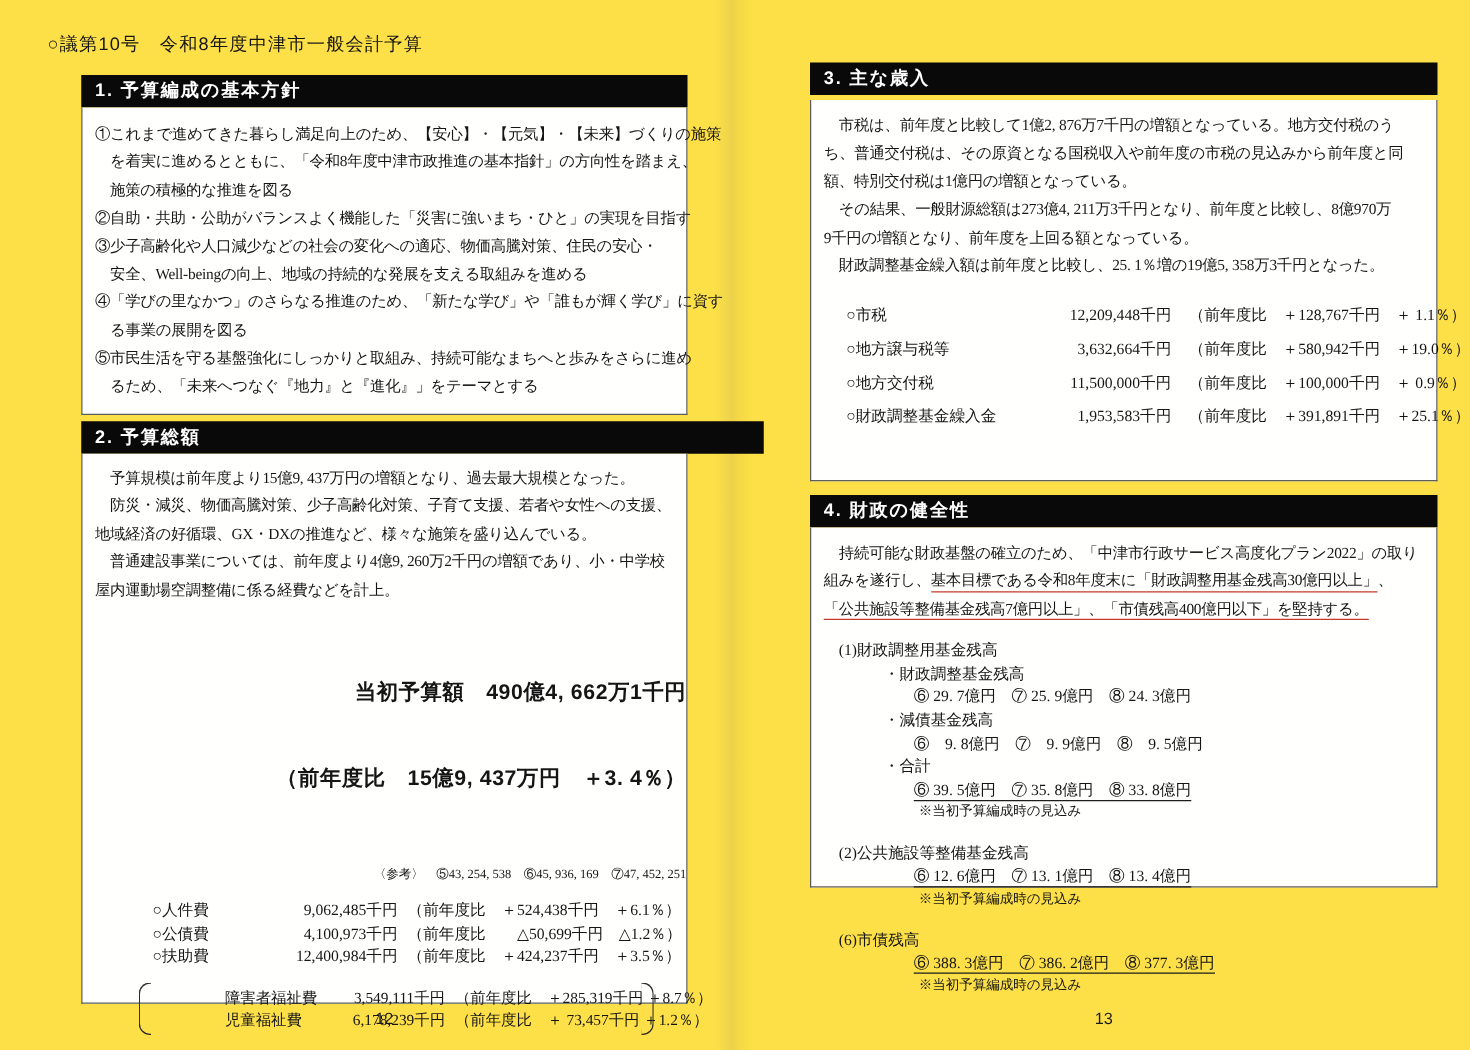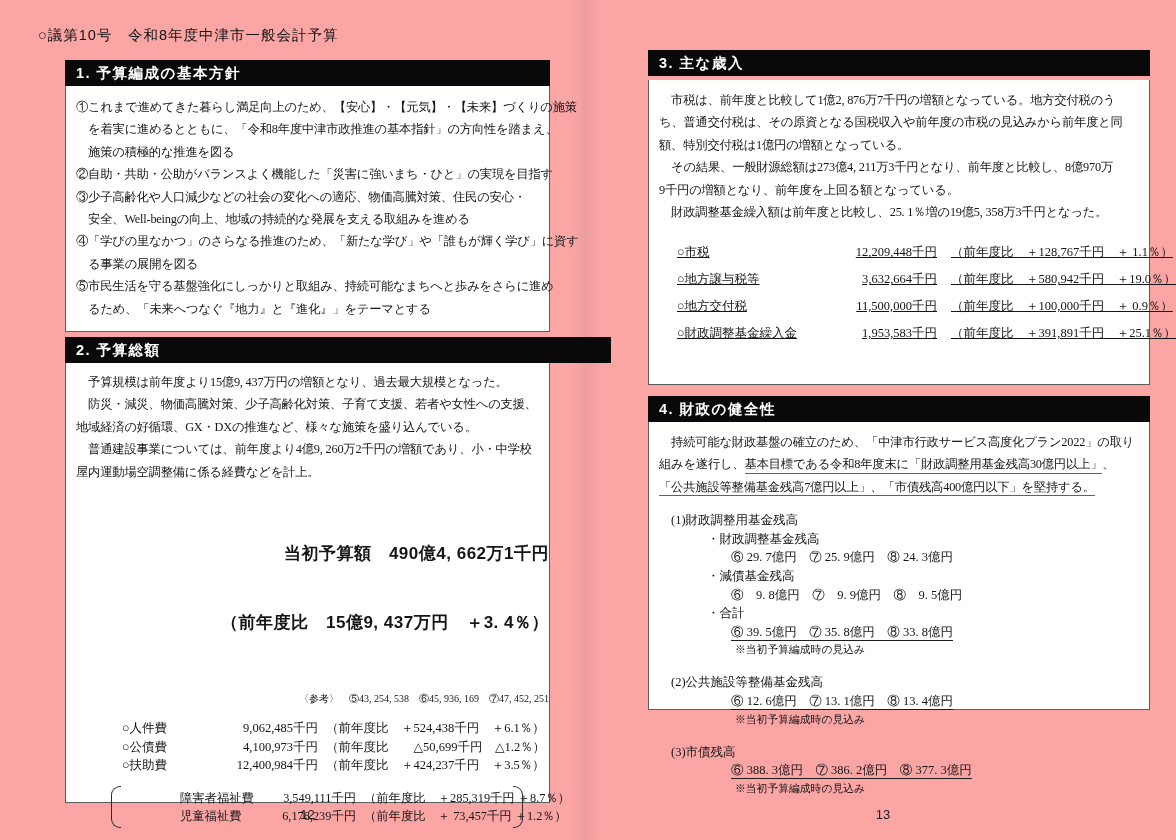--- a/index.html
+++ b/index.html
@@ -1,19 +1,19 @@
 <!DOCTYPE html>
 <html><head>
 <meta charset="utf-8">
 <style>
   * { margin:0; padding:0; box-sizing:border-box; }
   html,body { background:#ffffff; }
   .spread {
     position:relative; width:1176px; height:840px;
-    background:#fca5a5; overflow:hidden;
+    background:#fde047; overflow:hidden;
     font-family:"Liberation Serif","DejaVu Serif",serif;
     color:#151515;
   }
   .gutter {
     position:absolute; left:572px; top:0; width:30px; height:840px;
     background:linear-gradient(90deg, rgba(0,0,0,0) 0%, rgba(110,110,110,0.12) 45%, rgba(0,0,0,0.04) 60%, rgba(0,0,0,0) 100%);
   }
   .page { position:absolute; top:0; height:840px; }
   .page.left  { left:30px;  width:560px; }
   .page.right { left:648px; width:502px; }
@@ -64,21 +64,21 @@
   .money .amt { text-align:right; white-space:pre; }
   .money .lbl { white-space:pre; }
   .money .note { padding-left:8px; white-space:pre; }
 
   .brk-group { position:relative; margin:9px 0 0 42px; width:418px; padding:5px 20px 4px 24px; }
   .brk-edge { position:absolute; top:2px; bottom:2px; width:10px; border:1.3px solid #2c2c2c; }
   .brk-edge.l { left:3px;  border-right:none; border-radius:9px 0 0 9px; }
   .brk-edge.r { right:3px; border-left:none;  border-radius:0 9px 9px 0; }
   .wel-row { display:grid; grid-template-columns:90px 86px auto; line-height:18.6px; font-size:12.3px;padding-left:48px; }
 
-  .rev { margin:16px 0 0 28px; font-size:12.5px;text-decoration:underline; }
+  .rev { margin:16px 0 0 28px; font-size:12.5px; }
   .rev-row { display:grid; grid-template-columns:148px 112px auto; line-height:26.8px; }
   .rev-row .note { padding-left:14px; }
 
   .uline-red { border-bottom:1.6px solid #c43a2b; padding-bottom:1.5px; }
 
   .fund { font-size:12.5px; }
   .fund-title { margin:13px 0 0 22px; line-height:18.6px; white-space:pre; }
   .fund-title.gap { margin-top:15px; }
   .fund-sub  { margin-left:58px; line-height:18.6px; white-space:pre; }
   .fund-val  { margin-left:82px; line-height:18.6px; white-space:pre; }
@@ -224,21 +224,21 @@
         <div class="fund-sub">・減債基金残高</div>
         <div class="fund-val"><span>⑥　9. 8億円　⑦　9. 9億円　⑧　9. 5億円</span></div>
         <div class="fund-sub">・合計</div>
         <div class="fund-val"><span class="us">⑥ 39. 5億円　⑦ 35. 8億円　⑧ 33. 8億円</span></div>
         <div class="fund-note">※当初予算編成時の見込み</div>
 
         <div class="fund-title gap">(2)公共施設等整備基金残高</div>
         <div class="fund-val"><span class="us">⑥ 12. 6億円　⑦ 13. 1億円　⑧ 13. 4億円</span></div>
         <div class="fund-note">※当初予算編成時の見込み</div>
 
-        <div class="fund-title gap">(3)市債残高</div>
+        <div class="fund-title gap">(6)市債残高</div>
         <div class="fund-val"><span class="us">⑥ 388. 3億円　⑦ 386. 2億円　⑧ 377. 3億円</span></div>
         <div class="fund-note">※当初予算編成時の見込み</div>
       </div>
     </div>
 
     <div class="page-num">13</div>
   </div>
 </div>
 
 </body></html>

